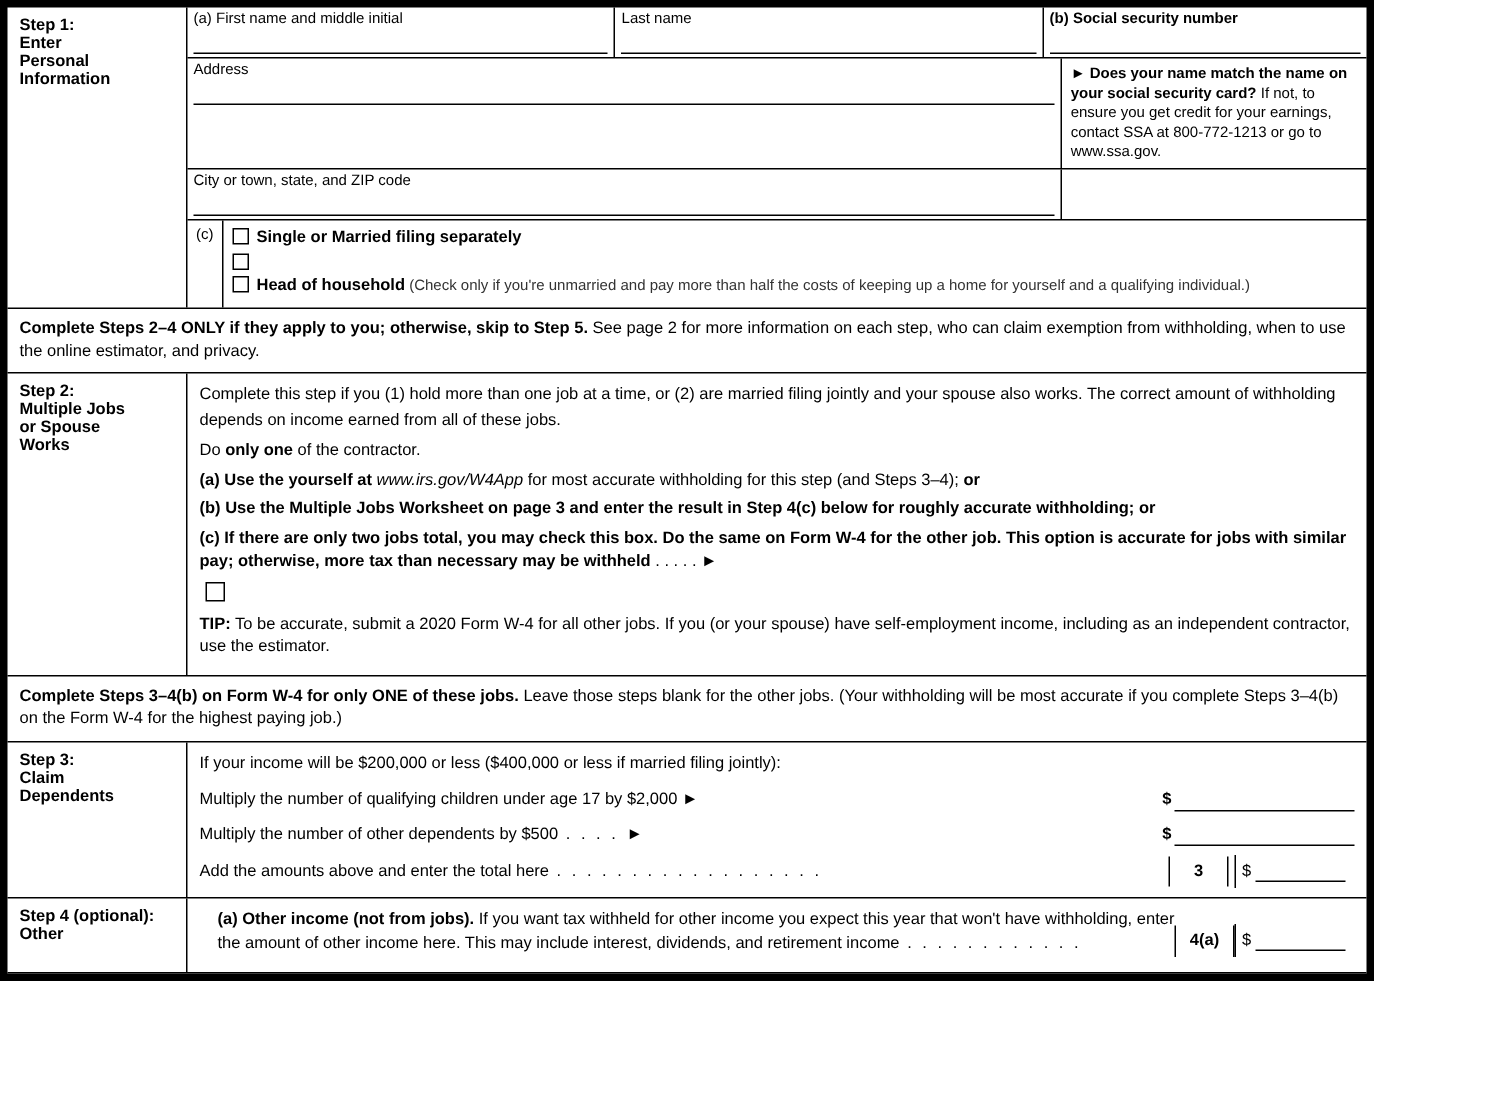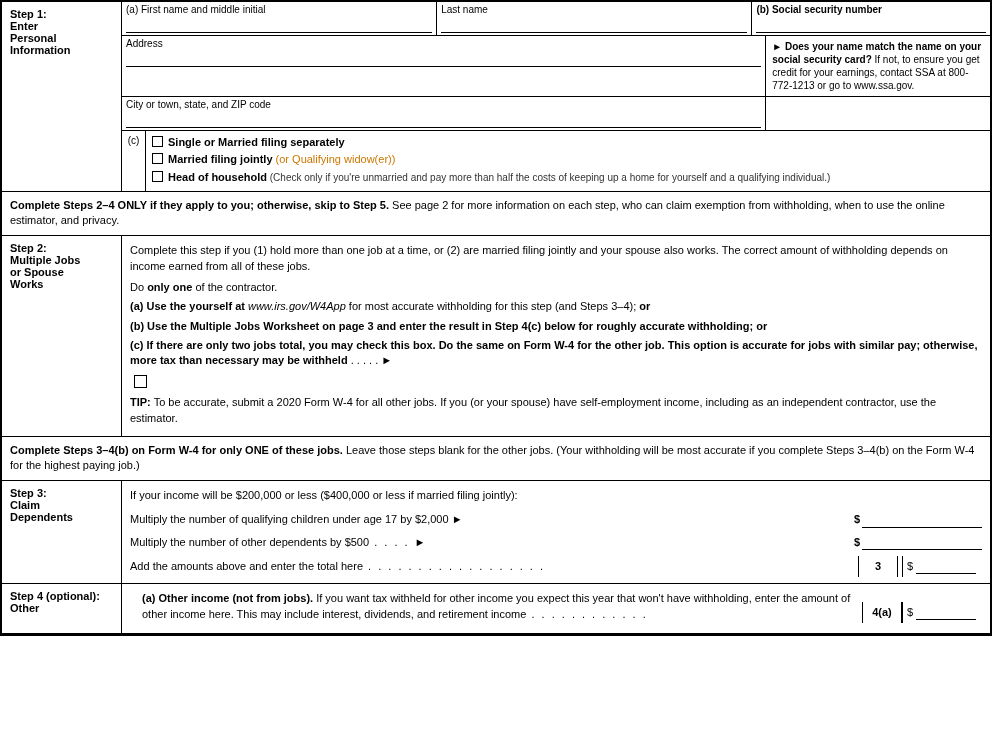--- a/index.html
+++ b/index.html
@@ -4,22 +4,22 @@
   <style>
     * { box-sizing: border-box; margin: 0; padding: 0; }
     body {
       font-family: Arial, sans-serif;
       font-size: 11px;
       background: #fff;
       color: #000;
       width: 992px;
     }
     .form-container {
-      width: 992px;
-      border: 2px solid #000000;
+      width: 916px;
+      border: 5px solid #000000;
     }
     
     .step1-section {
       display: flex;
       border-bottom: 1px solid #000;
     }
     .step-label {
       width: 120px;
       min-width: 120px;
       padding: 6px 8px;
@@ -361,23 +361,20 @@
         <div class="filing-status-col">
           <span>(c)</span>
         </div>
         <div class="filing-status-options">
           <div class="filing-option">
             <div class="checkbox"></div>
             <span class="filing-option-text"><strong>Single or Married filing separately</strong></span>
           </div>
           <div class="filing-option">
             <div class="checkbox"></div>
-            <span class="filing-option-text">
-              <strong>Married filing jointly</strong><span class="orange"> (or Qualifying widow(er))</span>
-            </span>
           </div>
           <div class="filing-option">
             <div class="checkbox"></div>
             <span class="filing-option-text">
               <strong>Head of household</strong><span class="small-gray"> (Check only if you're unmarried and pay more than half the costs of keeping up a home for yourself and a qualifying individual.)</span>
             </span>
           </div>
         </div>
       </div>
     </div>

